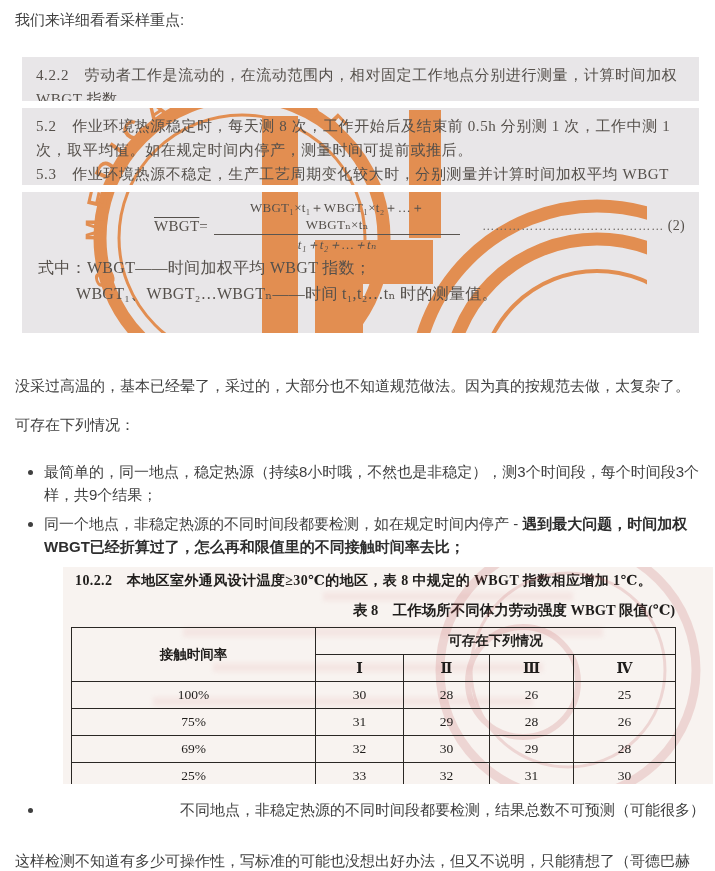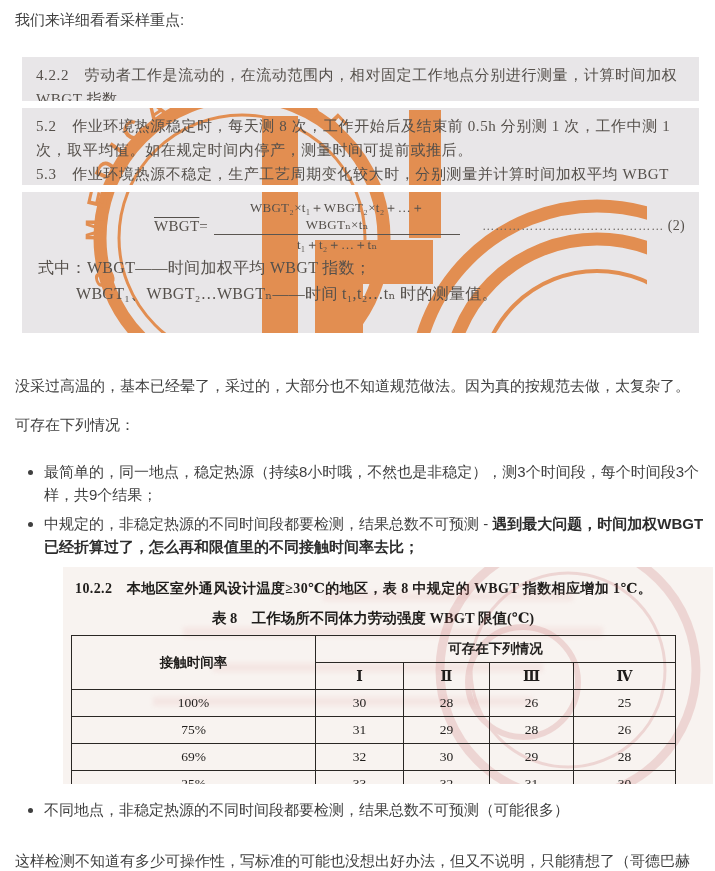--- a/index.html
+++ b/index.html
@@ -24,43 +24,43 @@
   .blockB{height:77px;}
   .blockC{height:141px;letter-spacing:0.3px;}
   .stampsvg{position:absolute;left:55px;pointer-events:none;opacity:0.88;}
   .blockB .stampsvg{top:-20px;}
   .blockC .stampsvg{top:-104px;}
   .blocktext{position:relative;z-index:0;}
   .formula-row{display:flex;align-items:center;margin:1px 0 4px 118px;line-height:normal;}
   .ovl{text-decoration:overline;}
   .frac{display:inline-block;text-align:center;font-size:13px;margin:0 6px;line-height:17px;}
   .frac .num{display:block;border-bottom:1px solid #5a5550;padding:0 6px 1px;}
-  .frac .den{display:block;padding-top:1px;}
+  .frac .den{display:block;padding-top:1px;font-style:italic;}
   .dots{margin-left:16px;font-size:12px;color:#6b6661;letter-spacing:1px;white-space:nowrap;overflow:hidden;max-width:210px;}
   .eqnum{margin-left:6px;font-size:14px;}
   .where p{margin:4px;font-size:16px;line-height:22px;}
   .where .w1{margin-left:2px;}
   .where .w2,.where .w3{margin-left:40px;}
 
   
   .para{margin:33px 15px 0 15px;line-height:39px;}
   ul.blt{margin:16px 0 0 0;padding:0 10px 0 44px;}
   ul.blt li{margin:1px 0 6px 0;line-height:23px;color:#3f3f3f;}
   ul.blt li strong{color:#2d2d2d;}
-  ul.b3{margin-top:14px;}
+  ul.b3{margin-top:14px;text-align:right;}
 
   
   .scan2{
     position:relative;overflow:hidden;margin:9px 0 0 63px;
     width:650px;height:217px;background:#f8f3f0;
     font-family:"Liberation Serif","DejaVu Serif",serif;color:#1f1d1b;
-    box-sizing:border-box;padding-top:13px;
+    box-sizing:border-box;padding-top:5px;
   }
   .scan2 .clause{margin:0 0 0 12px;font-size:14px;font-weight:bold;letter-spacing:0.4px;}
-  .scan2 .ttl{margin:11px 0 7px 8px;width:604px;text-align:center;font-size:14.5px;font-weight:bold;}
+  .scan2 .ttl{margin:11px 0 7px 8px;width:604px;text-align:right;font-size:14.5px;font-weight:bold;}
   table.t8{margin-left:8px;width:604px;border-collapse:collapse;table-layout:fixed;font-size:13.5px;position:relative;z-index:1;}
   table.t8 th,table.t8 td{border:1.5px solid #2a2724;text-align:center;padding:0;height:26px;background:transparent;}
   table.t8 .hd{font-weight:bold;font-size:13.5px;}
   table.t8 .rom{font-weight:bold;font-size:14px;}
   .redseal{position:absolute;top:0;left:0;pointer-events:none;}
 
   .closing{margin:24px 15px 0 15px;line-height:32px;}
 </style>
 </head>
 <body>
@@ -107,41 +107,41 @@
     <svg class="stampsvg" width="570" height="310" viewBox="0 0 570 310">
       <use href="#stamp-art"></use>
       <text font-size="27" font-weight="bold" fill="#e2823d" letter-spacing="9" font-family="Liberation Sans, sans-serif">
         <textPath href="#arc-l">S MEDICAL HOUSE</textPath>
       </text>
     </svg>
     <div class="formula-row blocktext">
       <span class="ovl">WBGT</span>
       <span>=</span>
       <span class="frac">
-        <span class="num">WBGT₂×t₁＋WBGT₂×t₂＋…＋WBGTₙ×tₙ</span>
+        <span class="num">WBGT₁×t₁＋WBGT₁×t₂＋…＋WBGTₙ×tₙ</span>
         <span class="den">t₁＋t₂＋…＋tₙ</span>
       </span>
       <span class="dots">……………………………………</span>
       <span class="eqnum">(2)</span>
     </div>
     <div class="where blocktext">
       <p class="w1">式中：WBGT——时间加权平均 WBGT 指数；</p>
       <p class="w3">WBGT₁、WBGT₂…WBGTₙ——时间 t₁,t₂…tₙ 时的测量值。</p>
     </div>
   </div>
 </div>
 
 <p class="para">没采过高温的，基本已经晕了，采过的，大部分也不知道规范做法。因为真的按规范去做，太复杂了。可存在下列情况：</p>
 
 <ul class="blt">
   <li>
     <span>最简单的，同一地点，稳定热源（持续8小时哦，不然也是非稳定），测3个时间段，每个时间段3个样，共9个结果；</span>
   </li>
   <li>
-    <span>中规定的，非稳定热源的不同时间段都要检测，结果总数不可预测 - </span><strong>遇到最大问题，时间加权WBGT已经折算过了，怎么再和限值里的不同接触时间率去比；</strong>
+    <span>同一个地点，非稳定热源的不同时间段都要检测，如在规定时间内停产 - </span><strong>遇到最大问题，时间加权WBGT已经折算过了，怎么再和限值里的不同接触时间率去比；</strong>
   </li>
 </ul>
 
 <div class="scan2">
   <svg class="redseal" width="650" height="217" viewBox="0 0 650 217">
     <g opacity="0.18" stroke="#c05555" fill="none">
       <circle cx="505" cy="103" r="128" stroke-width="9"></circle>
       <circle cx="505" cy="103" r="97" stroke-width="3"></circle>
       <circle cx="460" cy="115" r="55" stroke-width="6"></circle>
     </g>

